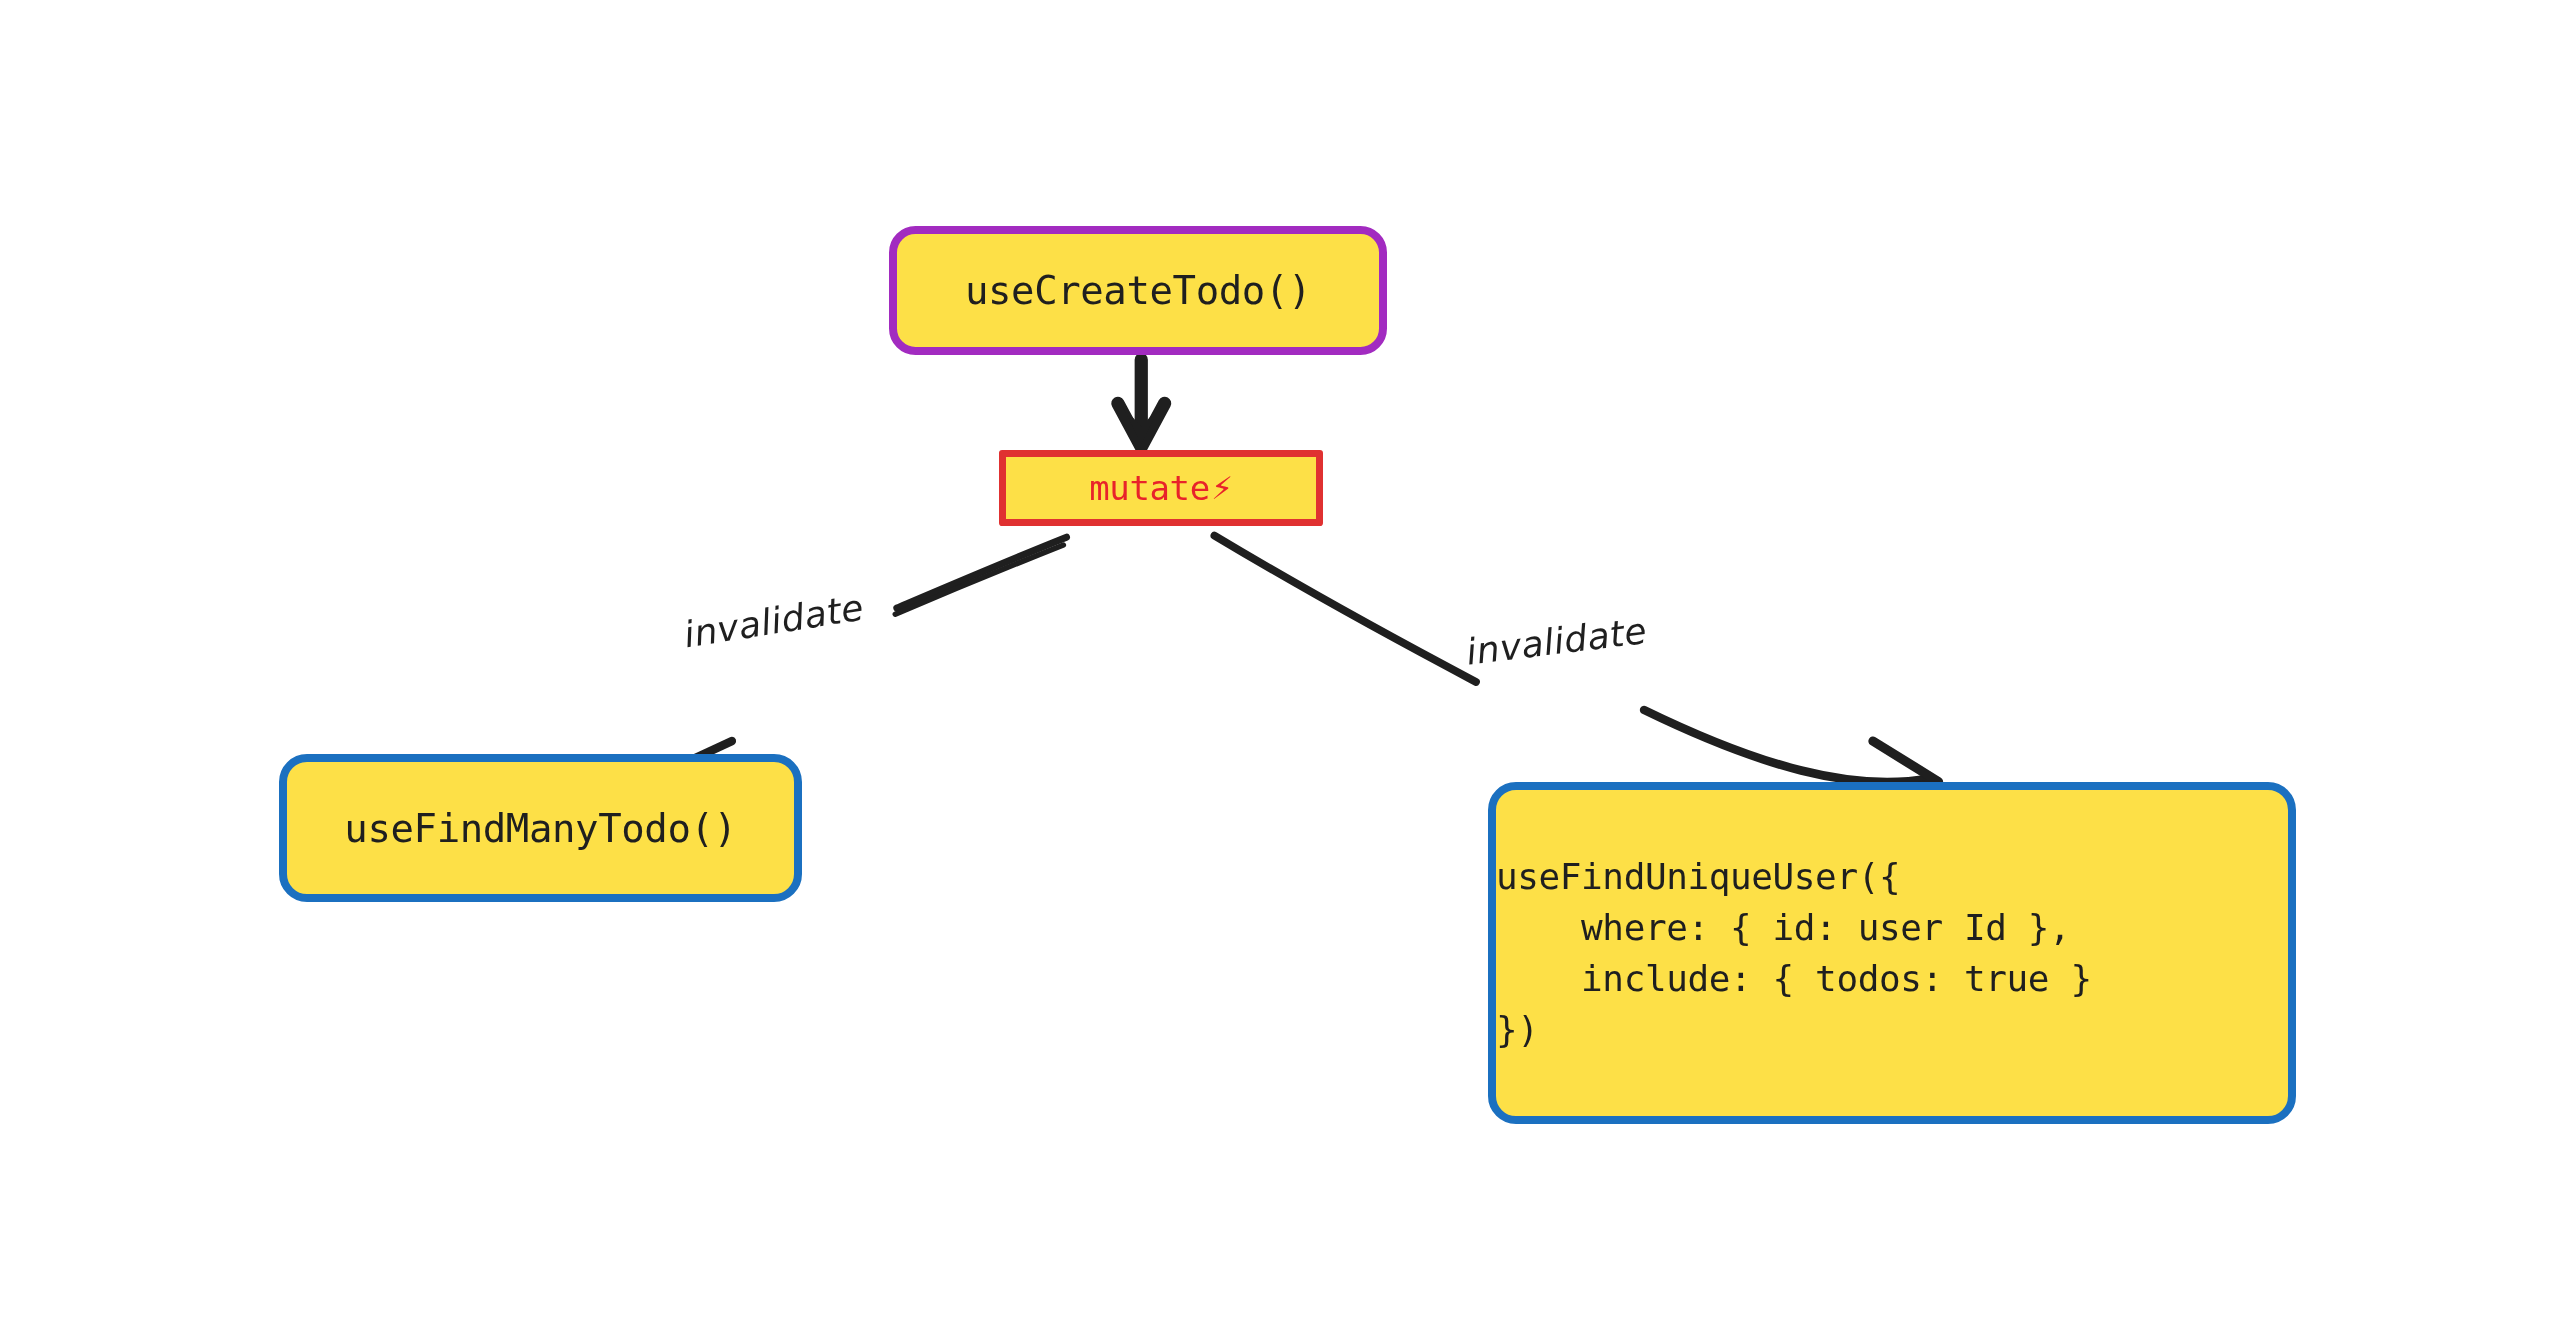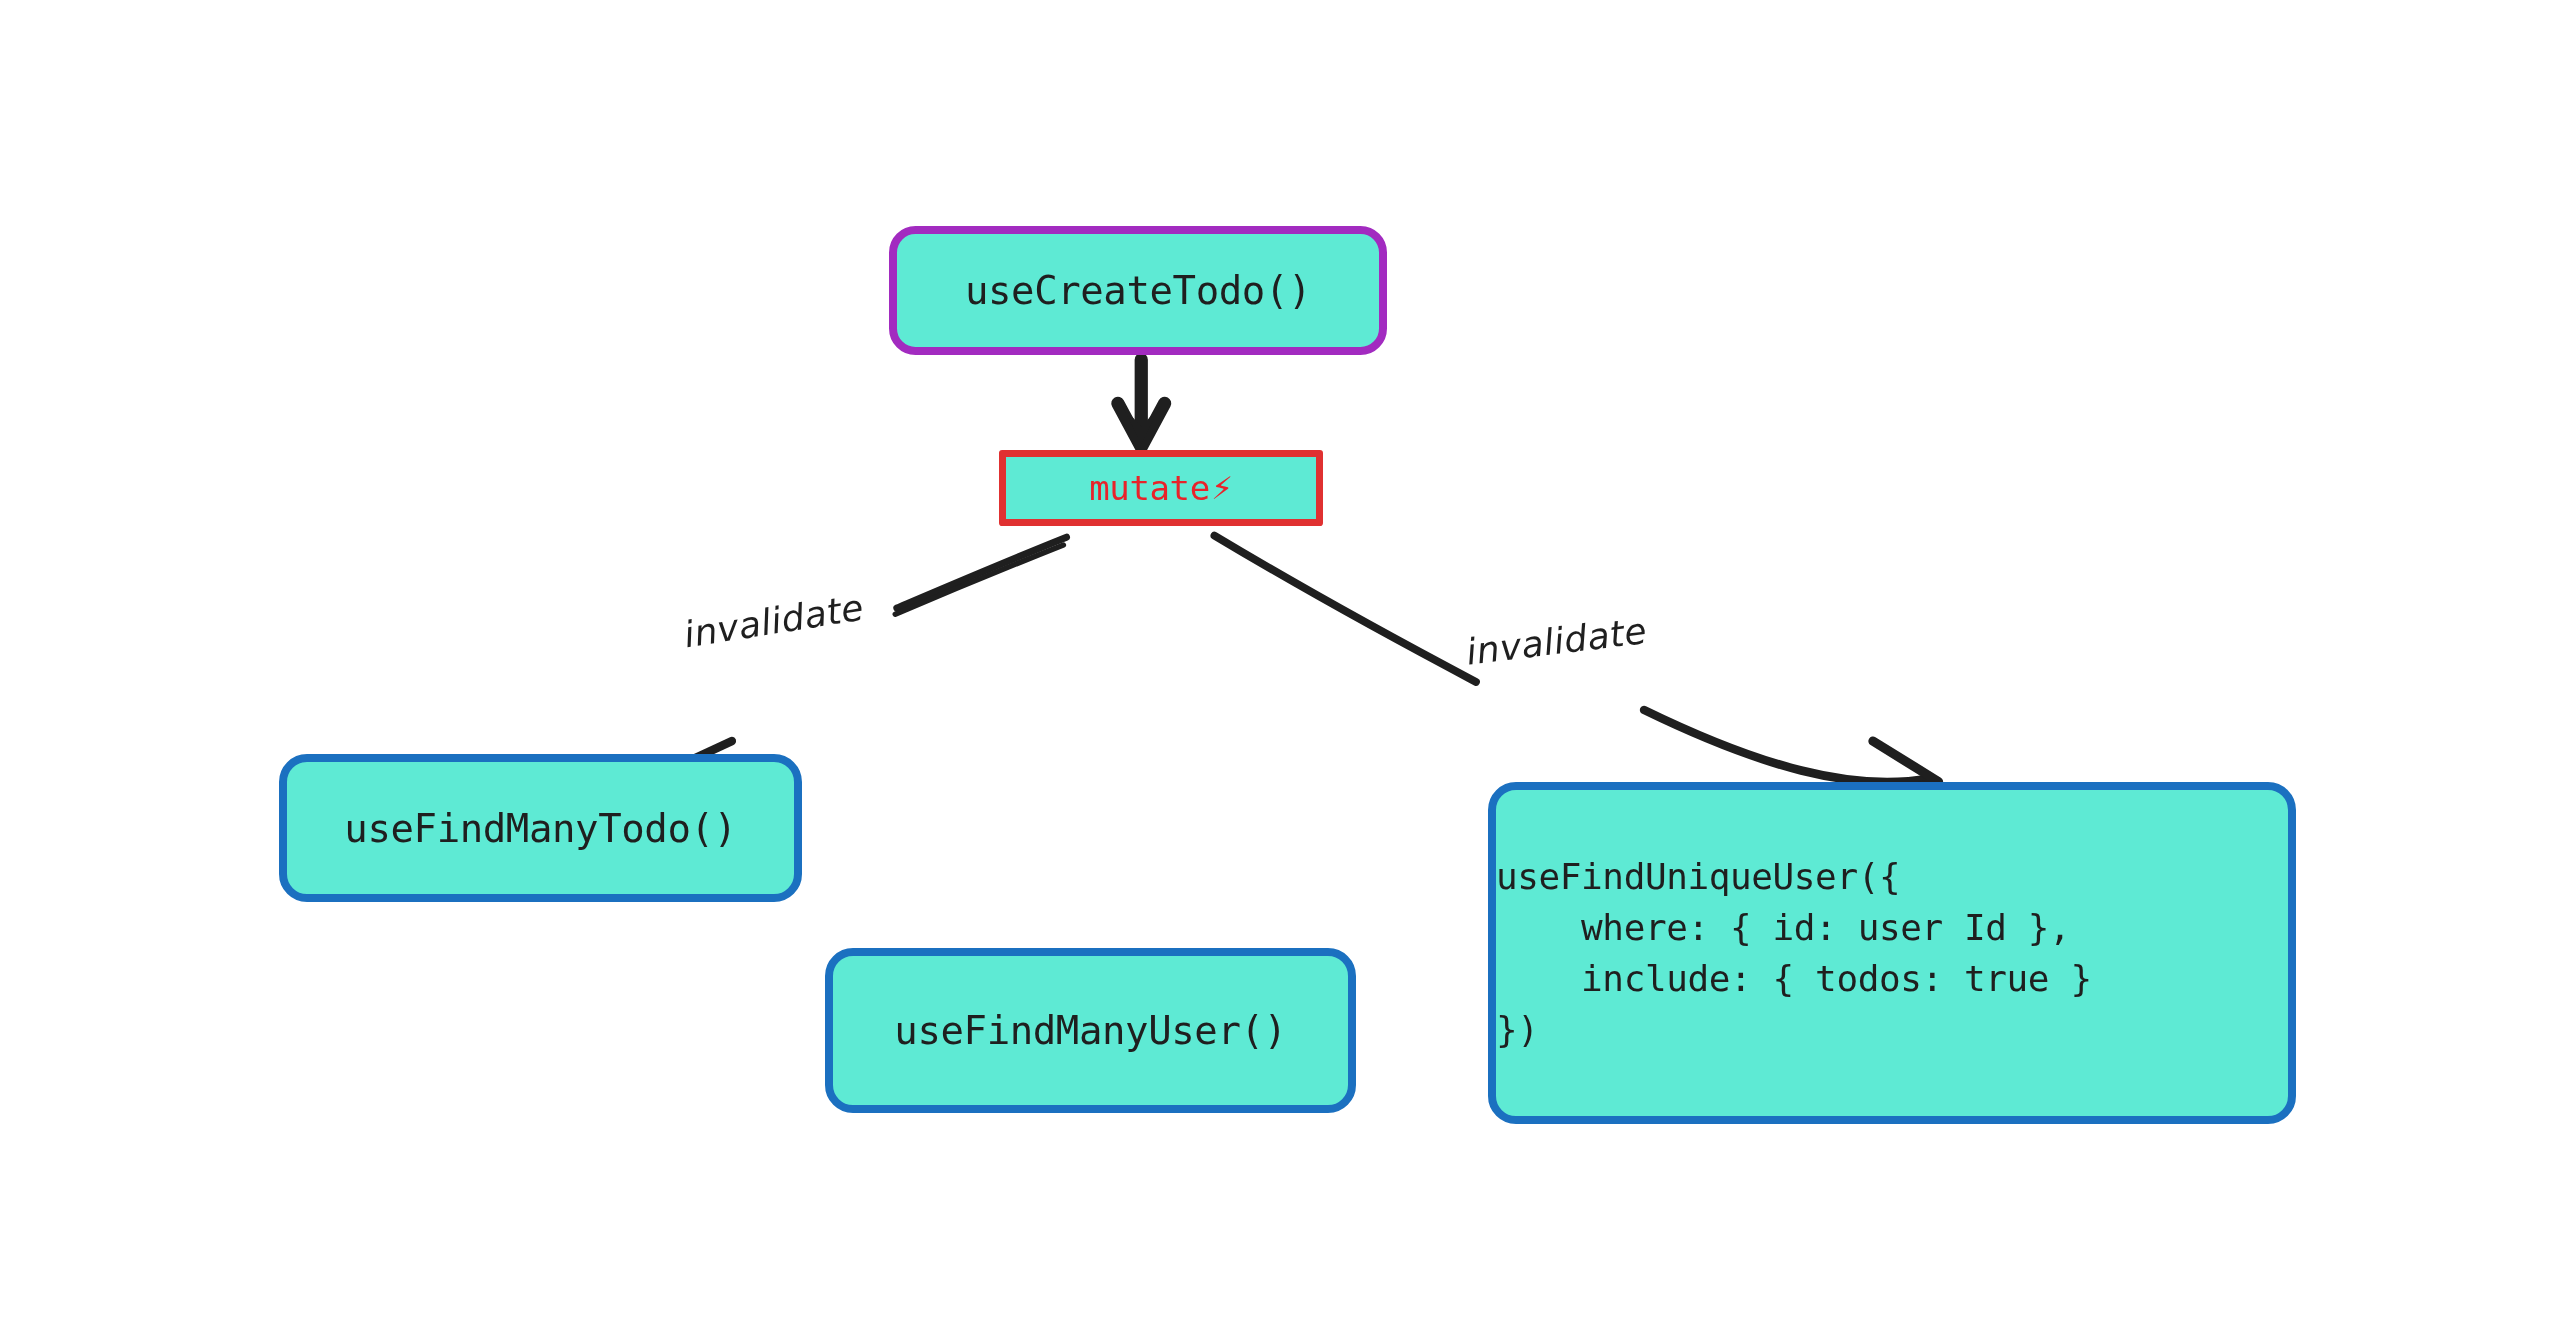--- a/index.html
+++ b/index.html
@@ -13,21 +13,21 @@
   #canvas {
     position: relative;
     width: 2576px;
     height: 1325px;
     background: #ffffff;
     overflow: hidden;
   }
   .node {
     position: absolute;
     box-sizing: border-box;
-    background: #5eead4;
+    background: #fde047;
     display: flex;
     align-items: center;
     font-family: "DejaVu Sans Mono", monospace;
     white-space: pre;
   }
   
   #node-create-todo {
     left: 889px;
     top: 226px;
     width: 498px;
@@ -200,23 +200,20 @@
   </div>
 
   <div class="node" id="node-mutate">
     <span>mutate</span><span class="bolt">⚡</span>
   </div>
 
   <div class="node node-blue" id="node-find-many-todo">
     <span>useFindManyTodo()</span>
   </div>
 
-  <div class="node node-blue" id="node-find-many-user">
-    <span>useFindManyUser()</span>
-  </div>
 
   <div class="node node-blue" id="node-find-unique-user">
     <span class="code">useFindUniqueUser({
     where: { id: user Id },
     include: { todos: true }
 })</span>
   </div>
 
   <div class="edge-label" id="label-invalidate-left">invalidate</div>
 

